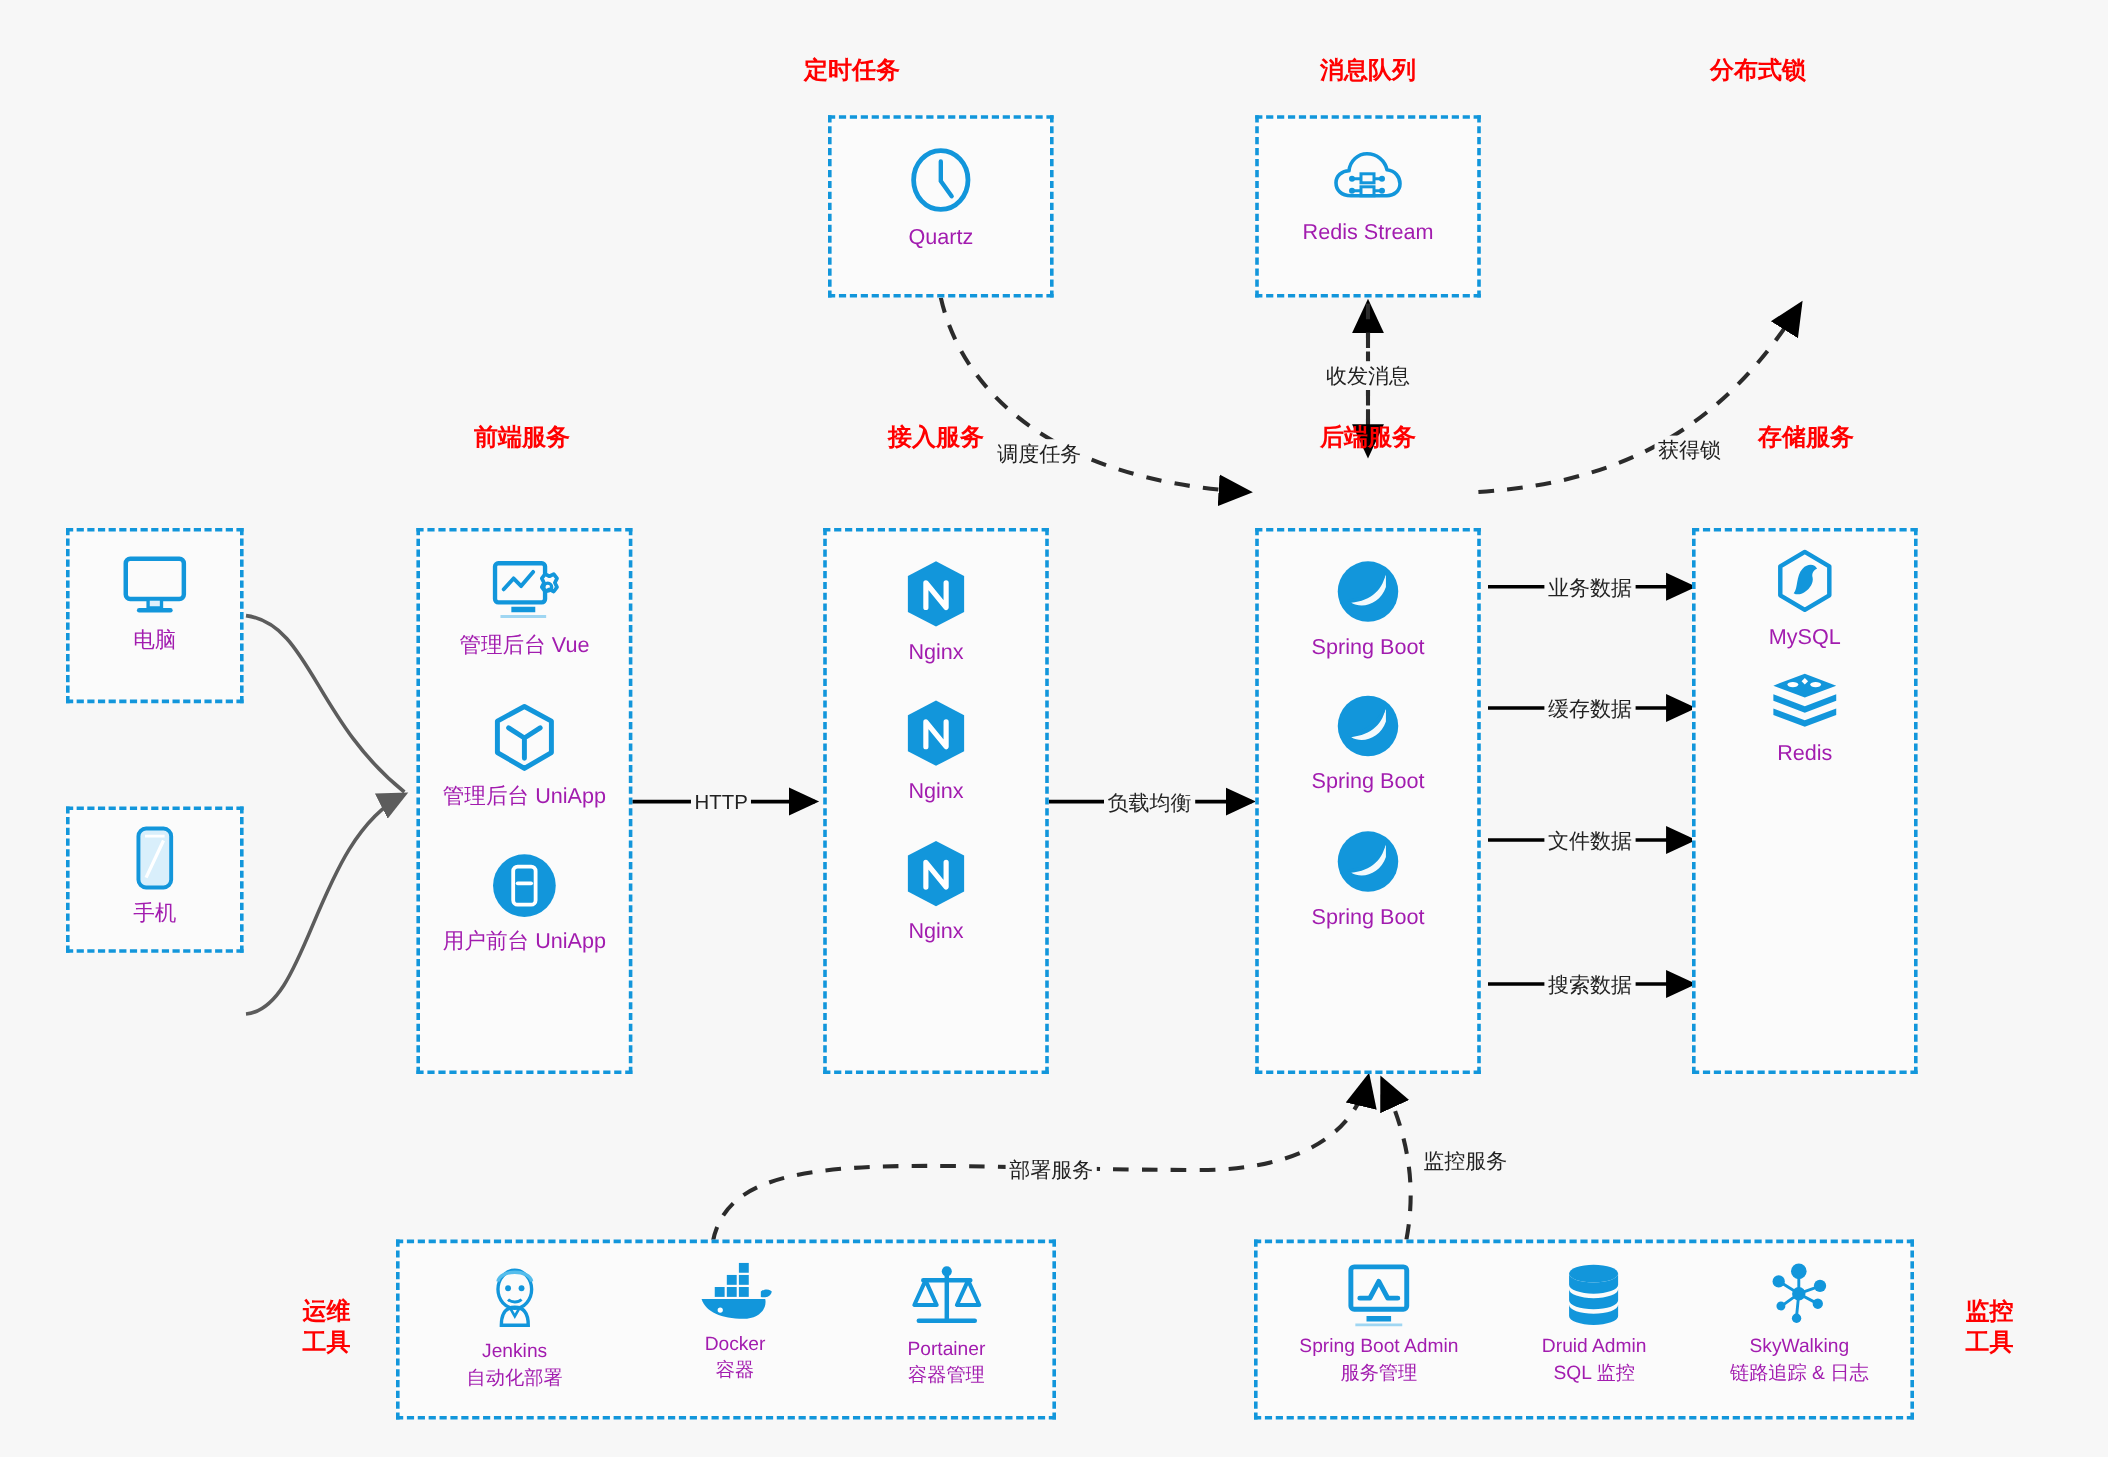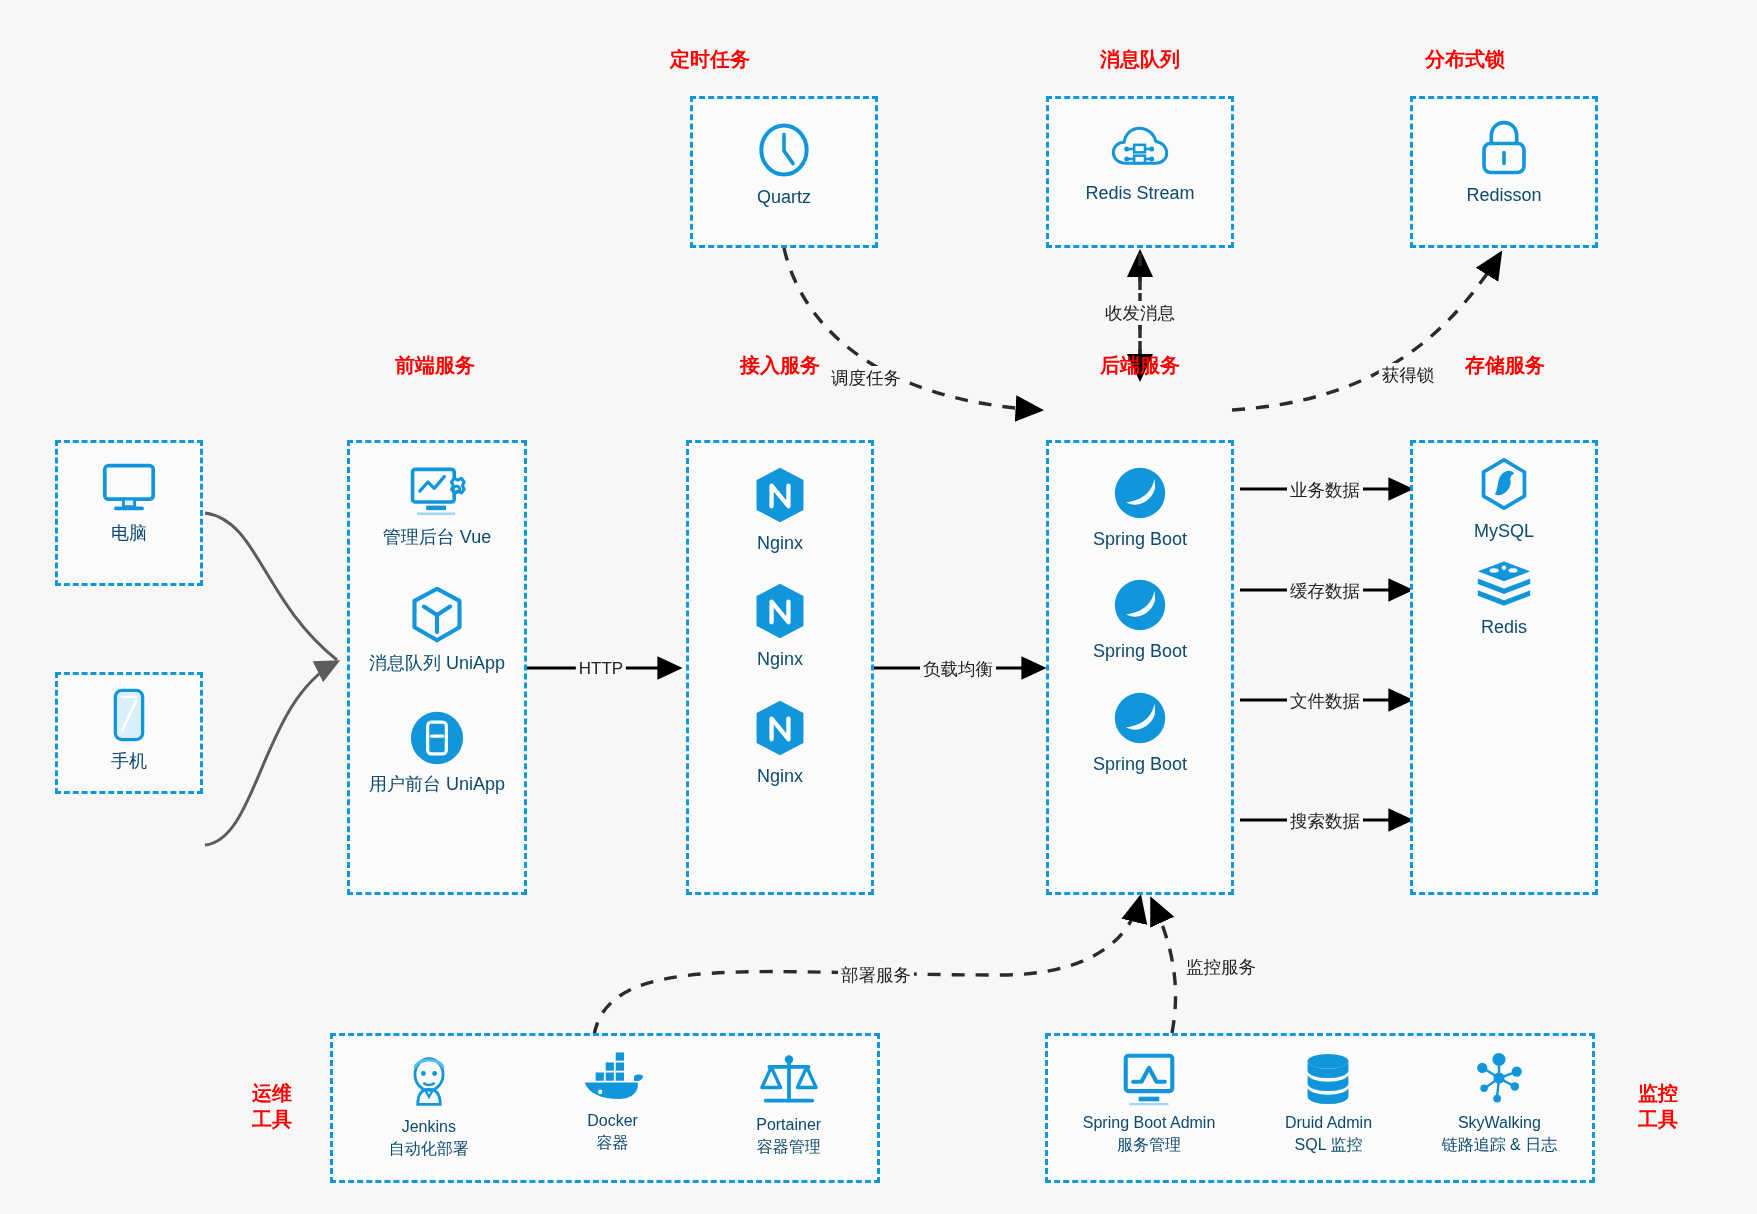--- a/index.html
+++ b/index.html
@@ -41,21 +41,21 @@
   
   .dbox{
     border:3px dashed #1296db;
     background:#fbfbfb;
     box-sizing:border-box;
   }
 
   
   .node{ text-align:center; }
   .node .lbl{
-    font-size:18px; color:#0c4a6e; margin-top:6px; line-height:1.35;
+    font-size:18px; color:#a21caf; margin-top:6px; line-height:1.35;
     white-space:pre-line;
   }
   .node .lbl.small{ font-size:16px; }
   .icon{ display:block; margin:0 auto; }
 
   
   .elabel{
     font-size:17px; color:#222; background:#f7f7f7;
     padding:0 3px; white-space:nowrap; transform:translate(-50%,-50%);
   }
@@ -131,30 +131,20 @@
         <circle cx="20" cy="30" r="3" fill="#1296db"></circle>
           <circle cx="20" cy="42" r="3" fill="#1296db"></circle>
         <circle cx="50" cy="30" r="3" fill="#1296db"></circle>
           <circle cx="50" cy="42" r="3" fill="#1296db"></circle>
       </svg>
       <div class="lbl">Redis Stream</div>
     </div>
   </div>
 
   <div class="abs gtitle" style="left:1375px;top:46px;width:180px;">分布式锁</div>
-  <div class="abs dbox" style="left:1410px;top:96px;width:188px;height:152px;">
-    <div class="node" style="margin-top:20px;">
-      <svg class="icon" width="56" height="58" viewBox="0 0 60 64">
-        <path d="M16 27 V19 C16 10 22 4 30 4 C38 4 44 10 44 19 V27" fill="none" stroke="#1296db" stroke-width="4"></path>
-        <rect x="8" y="27" width="44" height="32" rx="7" fill="none" stroke="#1296db" stroke-width="4"></rect>
-        <path d="M30 37 V49" stroke="#1296db" stroke-width="4" stroke-linecap="round"></path>
-      </svg>
-      <div class="lbl">Redisson</div>
-    </div>
-  </div>
 
   <div class="abs dbox" style="left:55px;top:440px;width:148px;height:146px;">
     <div class="node" style="margin-top:18px;">
       <svg class="icon" width="60" height="54" viewBox="0 0 64 58">
         <rect x="6" y="5" width="52" height="36" rx="4" fill="none" stroke="#1296db" stroke-width="4"></rect>
         <path d="M26 41 h12 v8 h-12 z" fill="#dff0fb" stroke="#1296db" stroke-width="3"></path>
         <path d="M18 51 h28" stroke="#1296db" stroke-width="4" stroke-linecap="round"></path>
       </svg>
       <div class="lbl">电脑</div>
     </div>
@@ -182,21 +172,21 @@
         <path d="M48 18 l3-4 4 2 4-2 3 4 -2 4 2 4 -3 4 -4-2 -4 2 -3-4 2-4z" fill="#fbfbfb" stroke="#1296db" stroke-width="3.4" stroke-linejoin="round"></path>
         <circle cx="53.5" cy="26" r="3.6" fill="none" stroke="#1296db" stroke-width="3"></circle>
       </svg>
       <div class="lbl">管理后台 Vue</div>
     </div>
     <div class="node" style="margin-top:36px;">
       <svg class="icon" width="58" height="60" viewBox="0 0 60 64">
         <path d="M30 4 L54 17 L54 45 L30 59 L6 45 L6 17 Z" fill="none" stroke="#1296db" stroke-width="4.4" stroke-linejoin="round"></path>
         <path d="M30 32 L30 50 M30 32 L16 23 M30 32 L44 23" fill="none" stroke="#1296db" stroke-width="4.4" stroke-linecap="round"></path>
       </svg>
-      <div class="lbl">消息队列 UniApp</div>
+      <div class="lbl">管理后台 UniApp</div>
     </div>
     <div class="node" style="margin-top:34px;">
       <svg class="icon" width="56" height="56" viewBox="0 0 60 60">
         <circle cx="30" cy="30" r="28" fill="#1296db"></circle>
         <rect x="20" y="13" width="20" height="34" rx="4" fill="none" stroke="#fff" stroke-width="3.4"></rect>
         <path d="M24 28 h12" stroke="#fff" stroke-width="3.4" stroke-linecap="round"></path>
       </svg>
       <div class="lbl">用户前台 UniApp</div>
     </div>
   </div>

